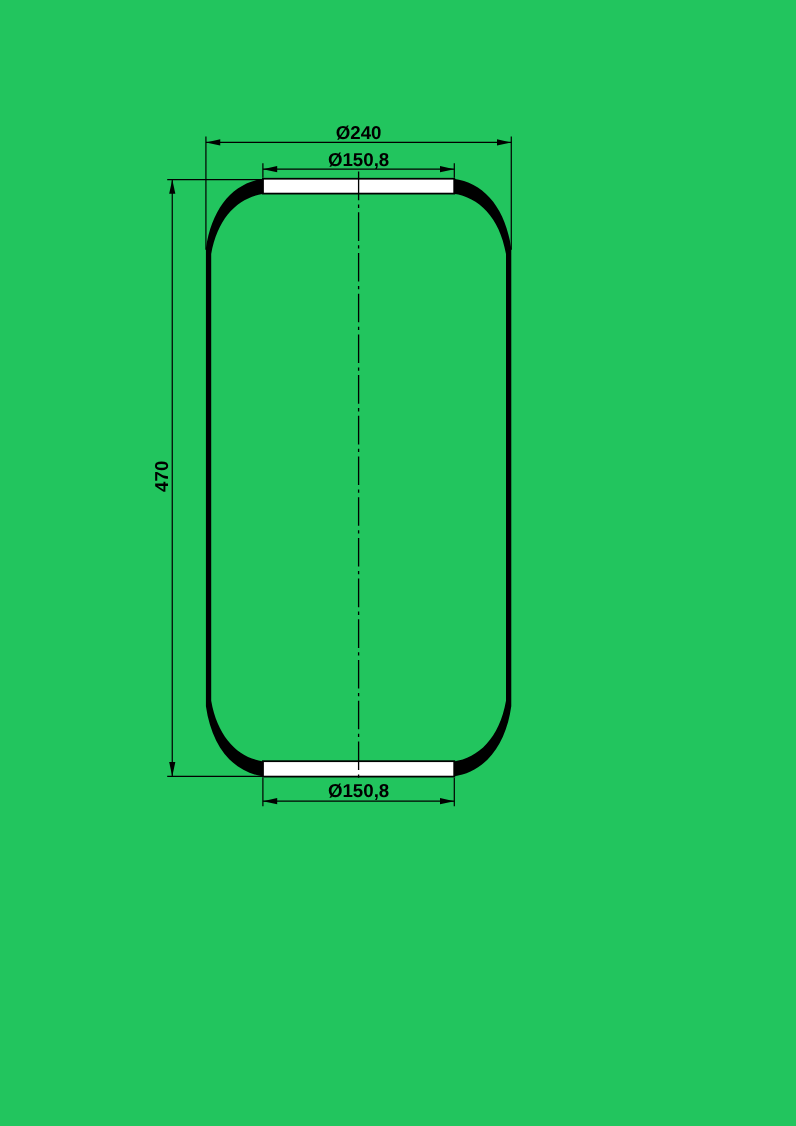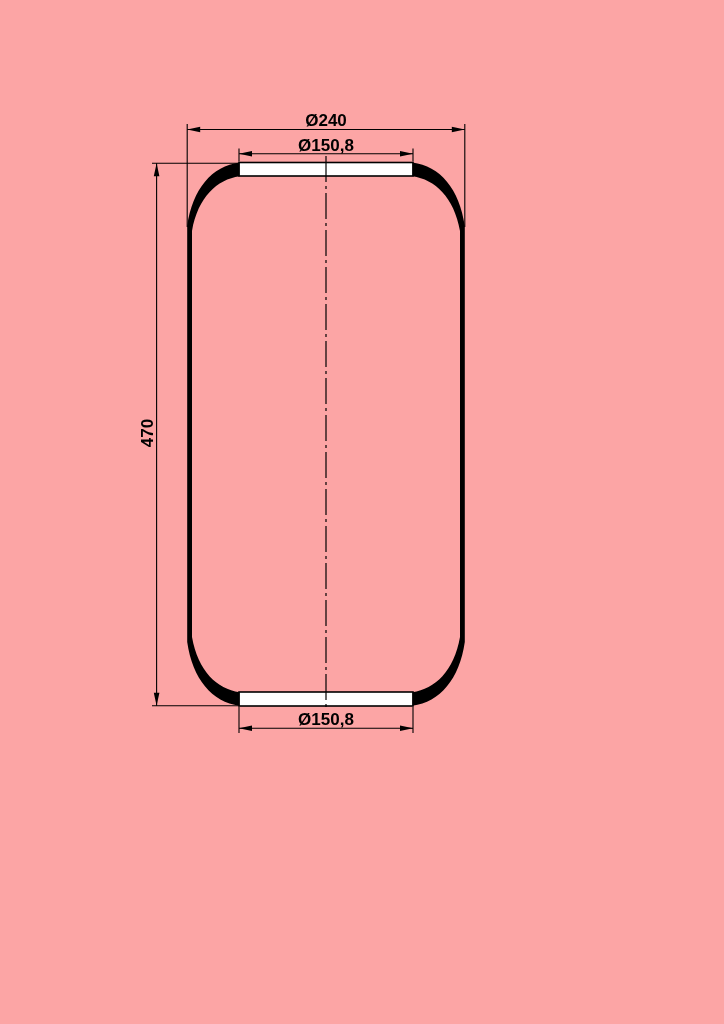--- a/index.html
+++ b/index.html
@@ -3,21 +3,21 @@
 <meta charset="utf-8">
 <style>
   html, body {
     margin: 0;
     padding: 0;
   }
   .page {
     position: relative;
     width: 724px;
     height: 1024px;
-    background: #fca5a5;
+    background: #22c55e;
     overflow: hidden;
     font-family: "Liberation Sans", sans-serif;
   }
   svg {
     display: block;
   }
   .dim-text {
     font-family: "Liberation Sans", sans-serif;
     font-size: 17px;
     font-weight: 700;

